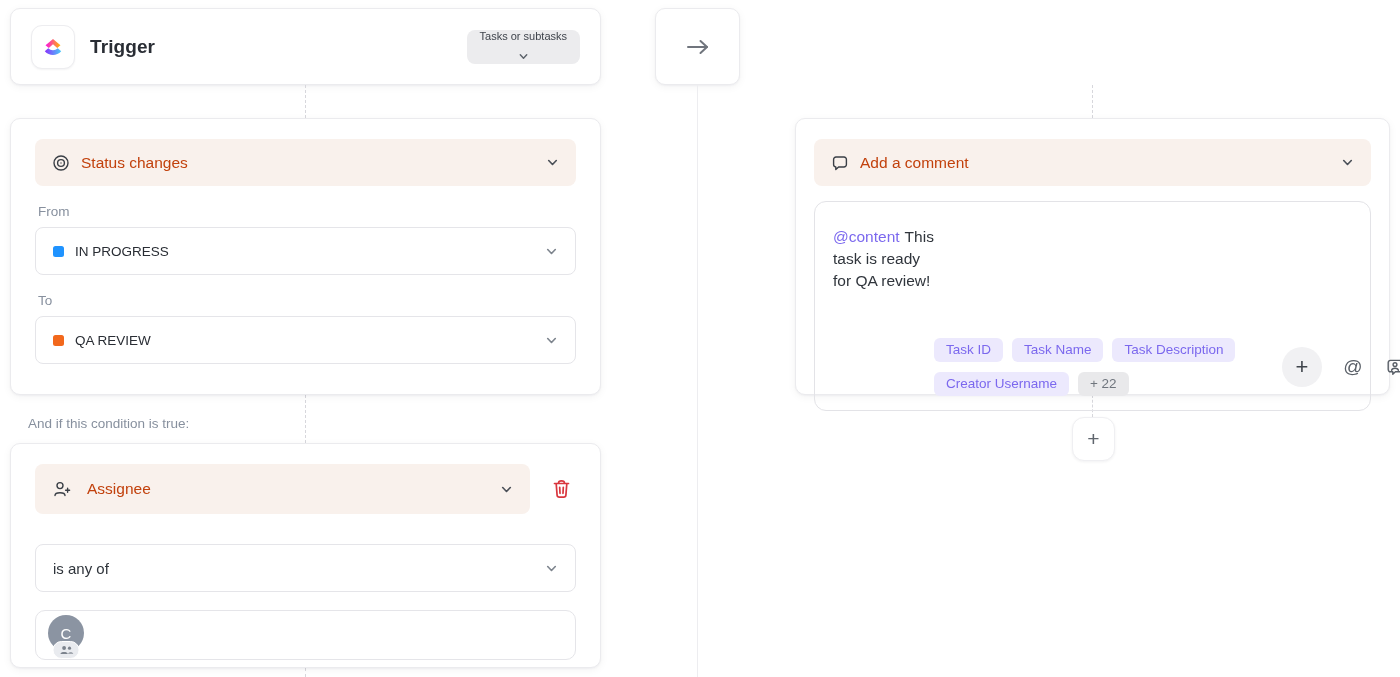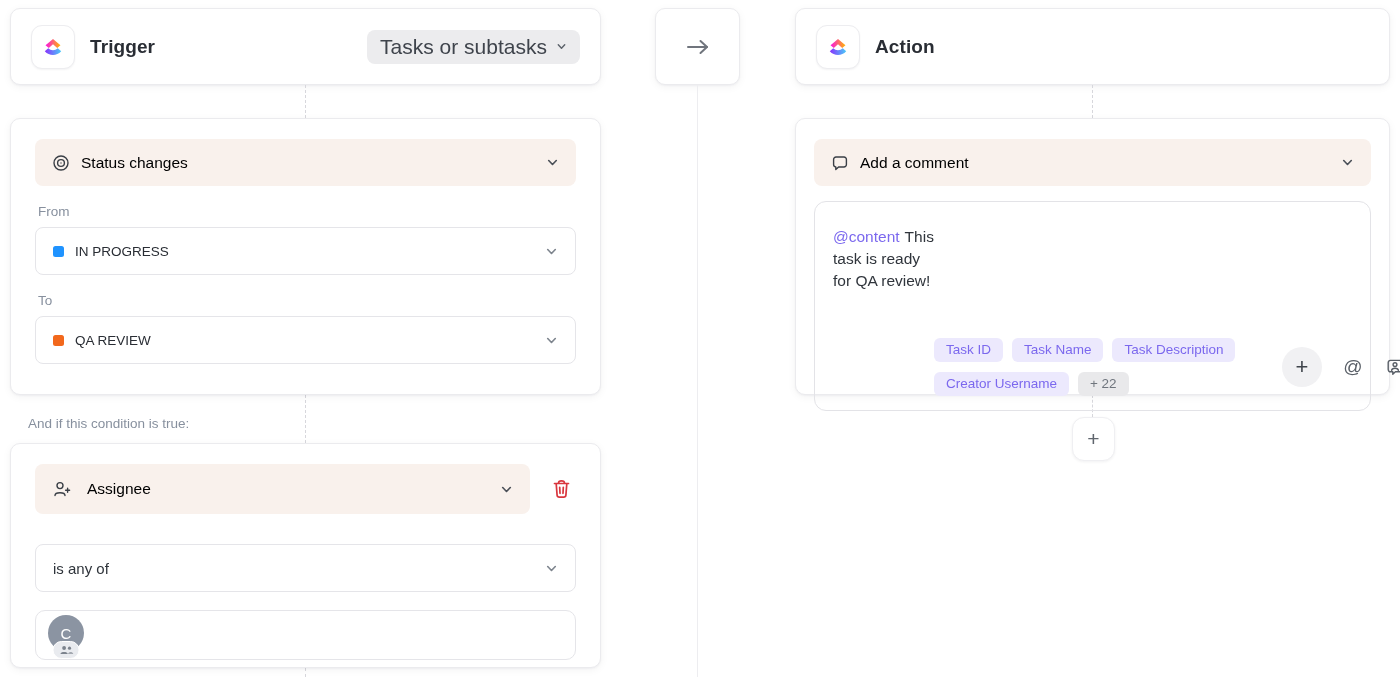--- a/index.html
+++ b/index.html
@@ -17,28 +17,28 @@
   .head-card { display:flex; align-items:center; padding:0 20px; }
   .logo-box {
     width:44px; height:44px; border:1px solid #ededf0; border-radius:11px;
     display:flex; align-items:center; justify-content:center; background:#fff;
     box-shadow:0 1px 2px rgba(16,24,40,.05);
   }
   .head-title { font-size:19px; font-weight:700; color:#292d34; margin-left:15px; letter-spacing:.1px; }
   .scope-pill {
     margin-left:auto; height:34px; background:#ececee; border-radius:8px;
     display:flex; align-items:center; gap:9px; padding:0 13px;
-    font-size:21px; color:#3f444c; cursor:pointer;
+    font-size:11px; color:#3f444c; cursor:pointer;flex-direction:column;
   }
 
   
   .hdr-pill {
     background:#f9f1ec; border-radius:8px; height:47px;
     display:flex; align-items:center; gap:11px; padding:0 17px;
-    font-size:15.5px; font-weight:500; color:#000000; cursor:pointer;
+    font-size:15.5px; font-weight:500; color:#c2410c; cursor:pointer;
   }
   .hdr-pill .spacer { flex:1; }
 
   
   .dd {
     background:#fff; border:1px solid #e5e5e9; border-radius:8px; height:48px;
     display:flex; align-items:center; gap:11px; padding:0 17px;
     font-size:13.5px; color:#292d34; cursor:pointer;
   }
   .dd .spacer { flex:1; }
@@ -252,29 +252,20 @@
   <div class="card arrow-card">
     <span>
       <svg width="28" height="18" viewBox="0 0 28 18" fill="none" stroke="#70757d" stroke-width="2" stroke-linecap="round" stroke-linejoin="round">
         <path d="M4,9 h19"></path>
           <path d="M16.5,3 L23,9 L16.5,15"></path>
       </svg>
     </span>
   </div>
   <div class="v-divider"></div>
 
-  <div class="card head-card" style="left:795px; top:8px; width:595px; height:77px;">
-    <div class="logo-box">
-      <svg width="26" height="26" viewBox="0 0 24 24">
-        <path d="M4.4,16 L7.6,13.2 C9.9,15.6 14.1,15.6 16.4,13.2 L19.6,16 C15.4,20.6 8.6,20.6 4.4,16 Z" fill="url(#cu-bot)"></path>
-        <path d="M5.1,10.4 L12,4.6 L18.9,10.4 L15.9,12.9 L12,9.5 L8.1,12.9 Z" fill="url(#cu-top)"></path>
-      </svg>
-    </div>
-    <div class="head-title">Action</div>
-  </div>
 
   <div class="dash" style="left:1092px; top:85px; height:33px;"></div>
   <div class="dash" style="left:1092px; top:395px; height:22px;"></div>
 
   <div class="card" style="left:795px; top:118px; width:595px; height:277px; padding:20px 18px 18px;">
     <div class="hdr-pill">
       <span>
         <svg width="18" height="18" viewBox="0 0 18 18" fill="none" stroke="#3a3f46" stroke-width="1.4" stroke-linejoin="round">
           <path d="M5,3 h8 a2.4,2.4 0 0 1 2.4,2.4 v5.2 a2.4,2.4 0 0 1 -2.4,2.4 H7.6 L4.8,15.6 v-2.6 h0 A2.4,2.4 0 0 1 2.6,10.6 V5.4 A2.4,2.4 0 0 1 5,3 Z"></path>
         </svg>

